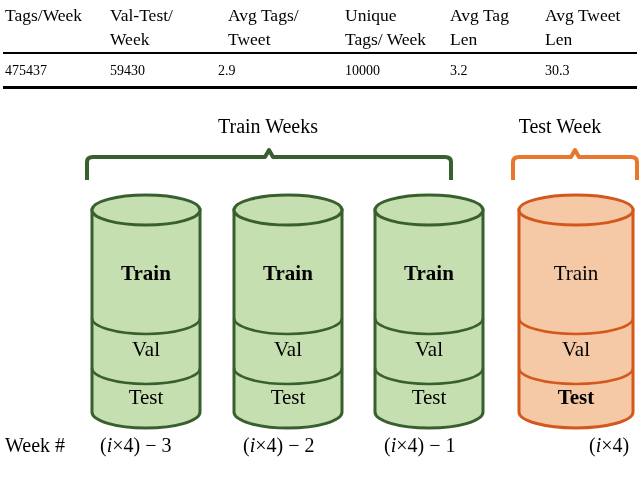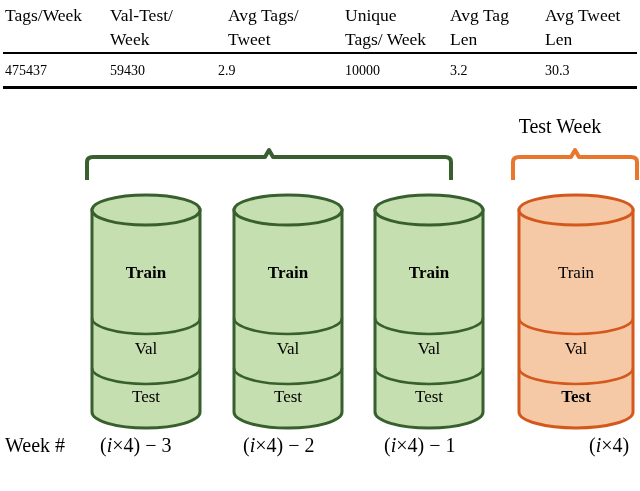--- a/index.html
+++ b/index.html
@@ -72,21 +72,21 @@
   
   .cyl {
     position: absolute;
   }
   .cyl svg { position: absolute; left: 0; top: 0; overflow: visible; }
 
   .seg-label {
     position: absolute;
     width: 100%;
     text-align: center;
-    font-size: 17px;
+    font-size: 21px;
     line-height: 22px;
     white-space: nowrap;
   }
   .seg-label.bold { font-weight: bold; }
 
   
   .week-label {
     position: absolute;
     top: 341px;
     font-size: 20px;
@@ -130,20 +130,21 @@
   <div class="cell-val" style="left:5px;">475437</div>
   <div class="cell-val" style="left:110px;">59430</div>
   <div class="cell-val" style="left:218px;">2.9</div>
   <div class="cell-val" style="left:345px;">10000</div>
   <div class="cell-val" style="left:450px;">3.2</div>
   <div class="cell-val" style="left:545px;">30.3</div>
 </div>
 
 <div id="figure">
 
+  <div class="brace-label" style="left:118px; top:22px; width:300px;">Train Weeks</div>
   <div class="brace-label" style="left:480px; top:22px; width:160px;">Test Week</div>
 
   <svg class="brace" style="left:84px; top:57px;" width="370" height="32" viewBox="0 0 370 32">
     <path d="M3,31 L3,13 Q3,8 9,8 L181,8 L185,1 L189,8 L361,8 Q367,8 367,13 L367,31" fill="none" stroke="#38602e" stroke-width="4" stroke-linecap="butt" stroke-linejoin="round"></path>
   </svg>
 
   <svg class="brace" style="left:511px; top:57px;" width="128" height="32" viewBox="0 0 128 32">
     <path d="M2,31 L2,13 Q2,8 8,8 L60,8 L64,1 L68,8 L120,8 Q126,8 126,13 L126,31" fill="none" stroke="#e8762c" stroke-width="4" stroke-linecap="butt" stroke-linejoin="round"></path>
   </svg>
 

